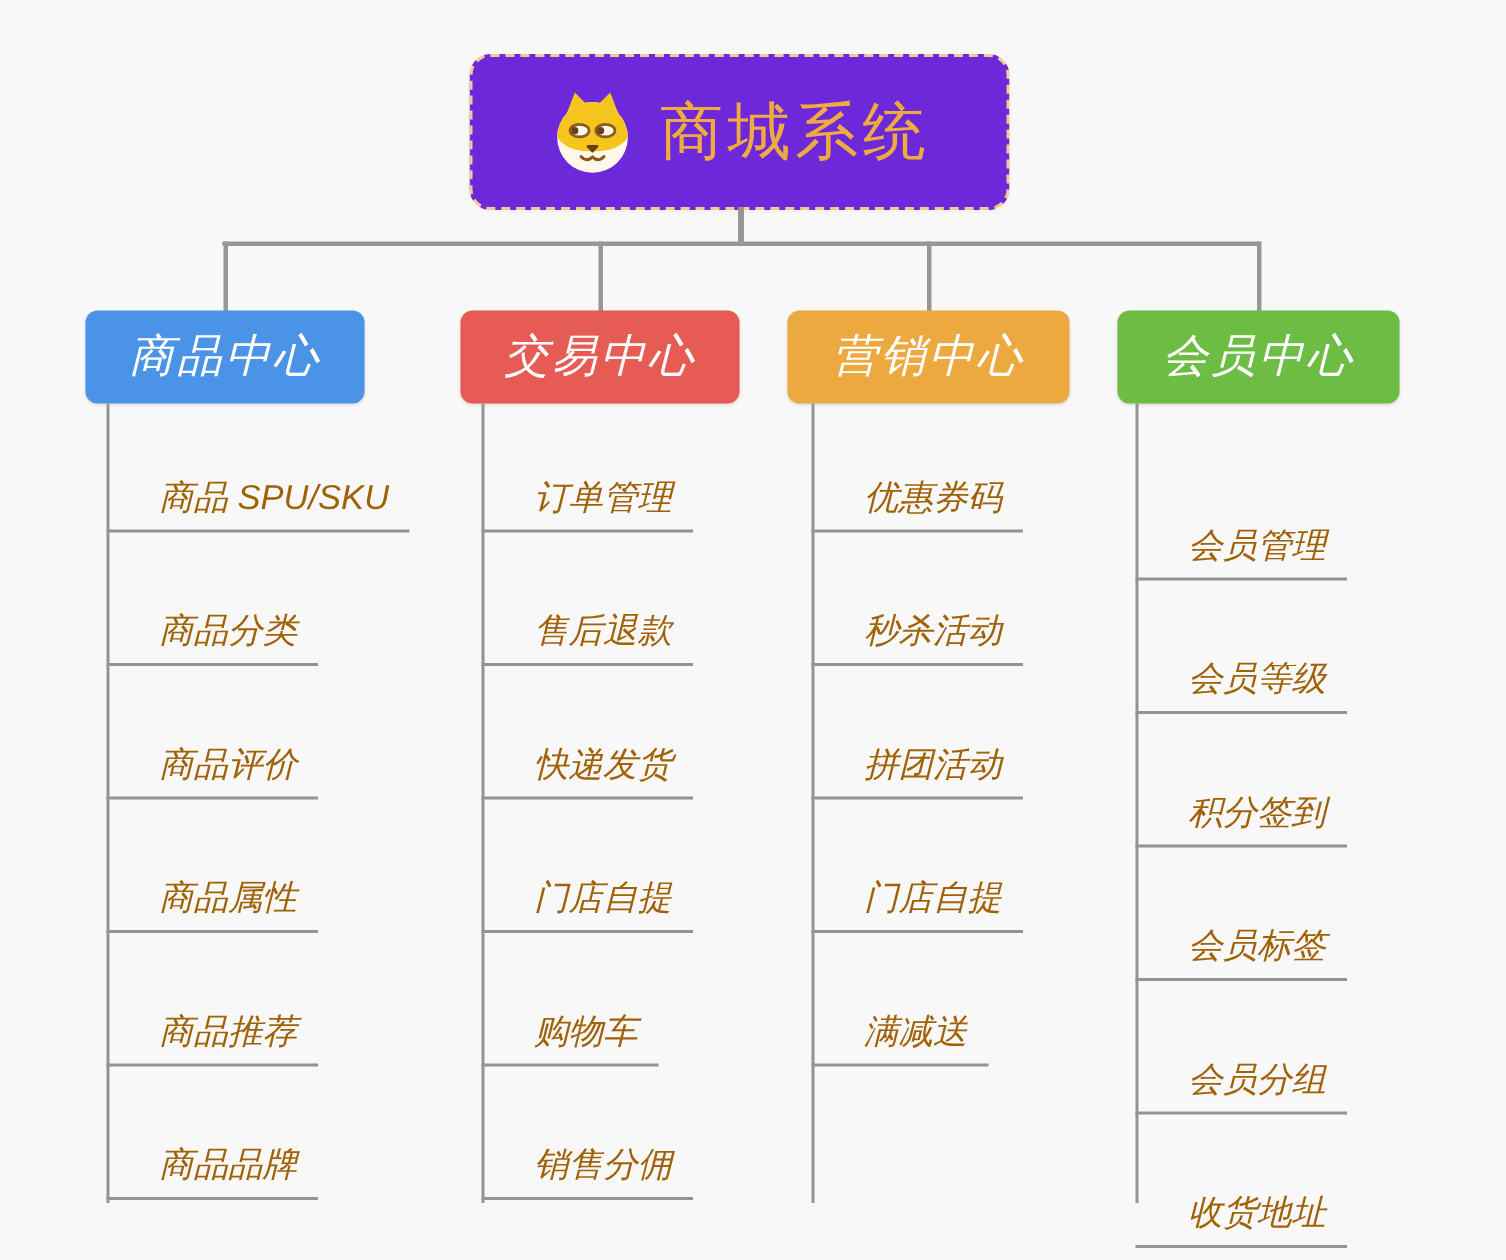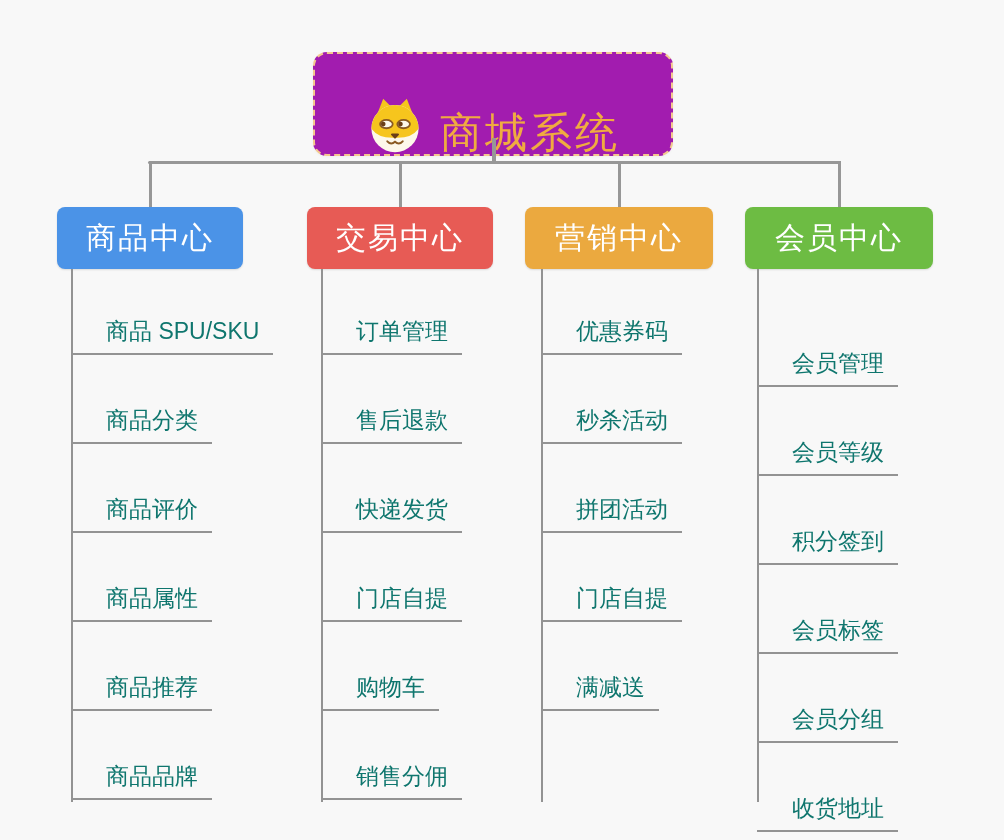--- a/index.html
+++ b/index.html
@@ -5,39 +5,39 @@
   html,body{margin:0;padding:0;}
   body{
     width:1004px;height:840px;overflow:hidden;
     background:#F8F8F8;
     font-family:"Liberation Sans","DejaVu Sans",sans-serif;
   }
   #canvas{position:relative;width:1004px;height:840px;background:#F8F8F8;}
 
   
   .root-node{
-    position:absolute;left:313px;top:52px;width:360px;height:104px;
-    background:#a21caf;border:2px dashed #F4C98E;border-radius:14px;
+    position:absolute;left:313px;top:36px;width:360px;height:104px;
+    background:#6d28d9;border:2px dashed #F4C98E;border-radius:14px;
     box-sizing:border-box;
-    display:flex;align-items:flex-end;justify-content:center;gap:16px;
+    display:flex;align-items:center;justify-content:center;gap:16px;
     box-shadow:0 1px 3px rgba(0,0,0,0.04);
   }
   .root-title{
     font-size:42px;color:#F0AB40;letter-spacing:3px;line-height:1;
     white-space:nowrap;
   }
   .root-icon{flex:0 0 auto;display:block;}
 
   
   .line{position:absolute;background:#979797;}
   .root-stem{left:492px;top:138px;width:4px;height:25px;}
   .rail{left:148px;top:161px;width:692px;height:3px;border-radius:2px;}
 
   
-  .branch{position:absolute;top:161px;width:240px;height:650px;}
+  .branch{position:absolute;top:161px;width:240px;height:650px;font-style:italic;}
   .branch-drop{position:absolute;top:0;width:3px;height:48px;background:#979797;}
   .branch-box{
     position:absolute;top:46px;left:0;height:62px;
     border-radius:8px;
     display:flex;align-items:center;justify-content:center;
     cursor:pointer;
     box-shadow:0 1px 2px rgba(0,0,0,0.12);
   }
   .branch-label{
     color:#FFFFFF;font-size:30px;letter-spacing:2px;line-height:1;white-space:nowrap;
@@ -45,21 +45,21 @@
   .branch-trunk{
     position:absolute;top:108px;width:2px;height:533px;background:#939393;
   }
   .branch-items{position:absolute;top:108px;}
   .item-row{height:89px;display:flex;align-items:flex-end;}
   .item-row:first-child{height:86px;}
   .item{
     display:inline-block;
     border-bottom:2px solid #939393;
     padding:0 14px 7px 35px;
-    font-size:23px;color:#0f766e;line-height:1.2;white-space:nowrap;
+    font-size:23px;color:#a16207;line-height:1.2;white-space:nowrap;
     cursor:pointer;
   }
 </style>
 </head>
 <body>
 
 <div id="canvas">
 
   <div class="root-node">
     <svg class="root-icon" viewBox="0 0 64 64" width="58" height="58" aria-hidden="true">

